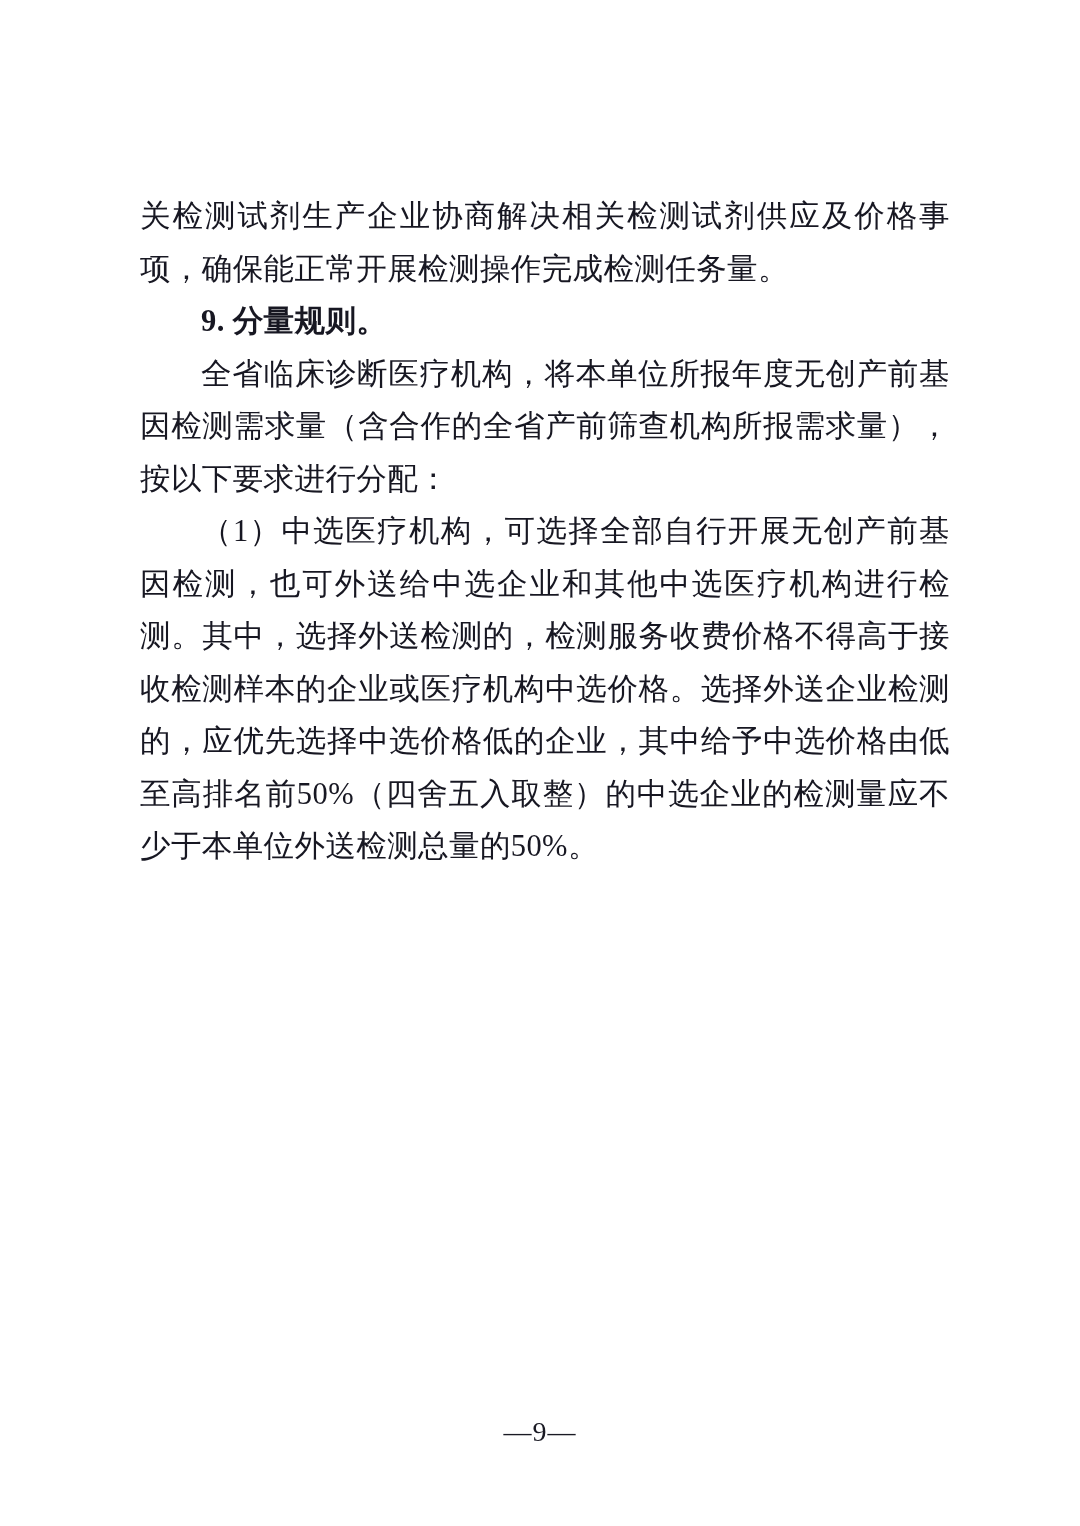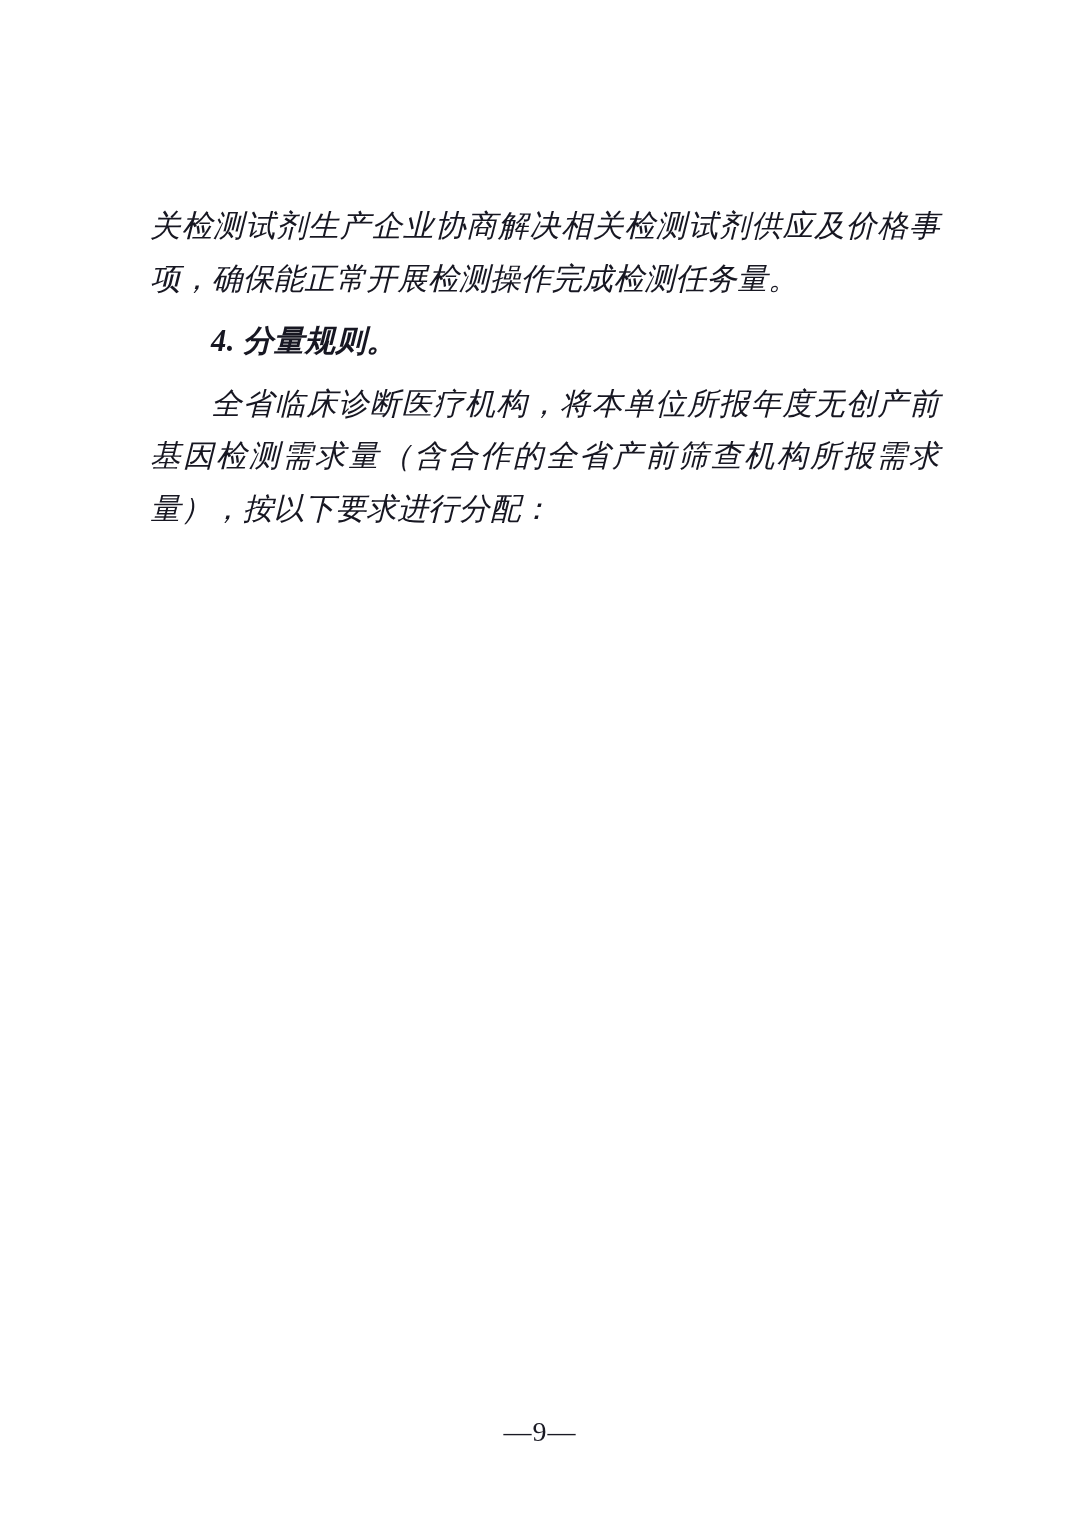--- a/index.html
+++ b/index.html
@@ -23,23 +23,22 @@
   }
   .doc-body {
     font-size: 30.5px;
     line-height: 52.5px;
     letter-spacing: 0.4px;
     text-align: justify;
     text-justify: inter-ideograph;
     color: #171722;
   }
   .para {
-    margin: 10px;
+    margin: 0;
     text-indent: 0;
-    font-style: italic;
   }
   .para + .para {
     margin-top: 0;
   }
   .indent {
     text-indent: 61px;
   }
   .heading {
     text-indent: 61px;
     font-weight: bold;
@@ -59,22 +58,23 @@
 </head>
 <body>
 
 <div class="page">
   <div class="doc-body">
 
     <p class="para">关检测试剂生产企业协商解决相关检测试剂供应及价格事项，确保能正常开展检测操作完成检测任务量。</p>
 
 
 
-    <p class="para heading">4. 分量规则。</p>
+    <p class="para heading">9. 分量规则。</p>
 
     <p class="para indent">全省临床诊断医疗机构，将本单位所报年度无创产前基因检测需求量（含合作的全省产前筛查机构所报需求量），按以下要求进行分配：</p>
 
+    <p class="para indent">（1）中选医疗机构，可选择全部自行开展无创产前基因检测，也可外送给中选企业和其他中选医疗机构进行检测。其中，选择外送检测的，检测服务收费价格不得高于接收检测样本的企业或医疗机构中选价格。选择外送企业检测的，应优先选择中选价格低的企业，其中给予中选价格由低至高排名前50%（四舍五入取整）的中选企业的检测量应不少于本单位外送检测总量的50%。</p>
 
 
   </div>
 
   <div class="footer">—9—</div>
 </div>
 
 </body></html>

